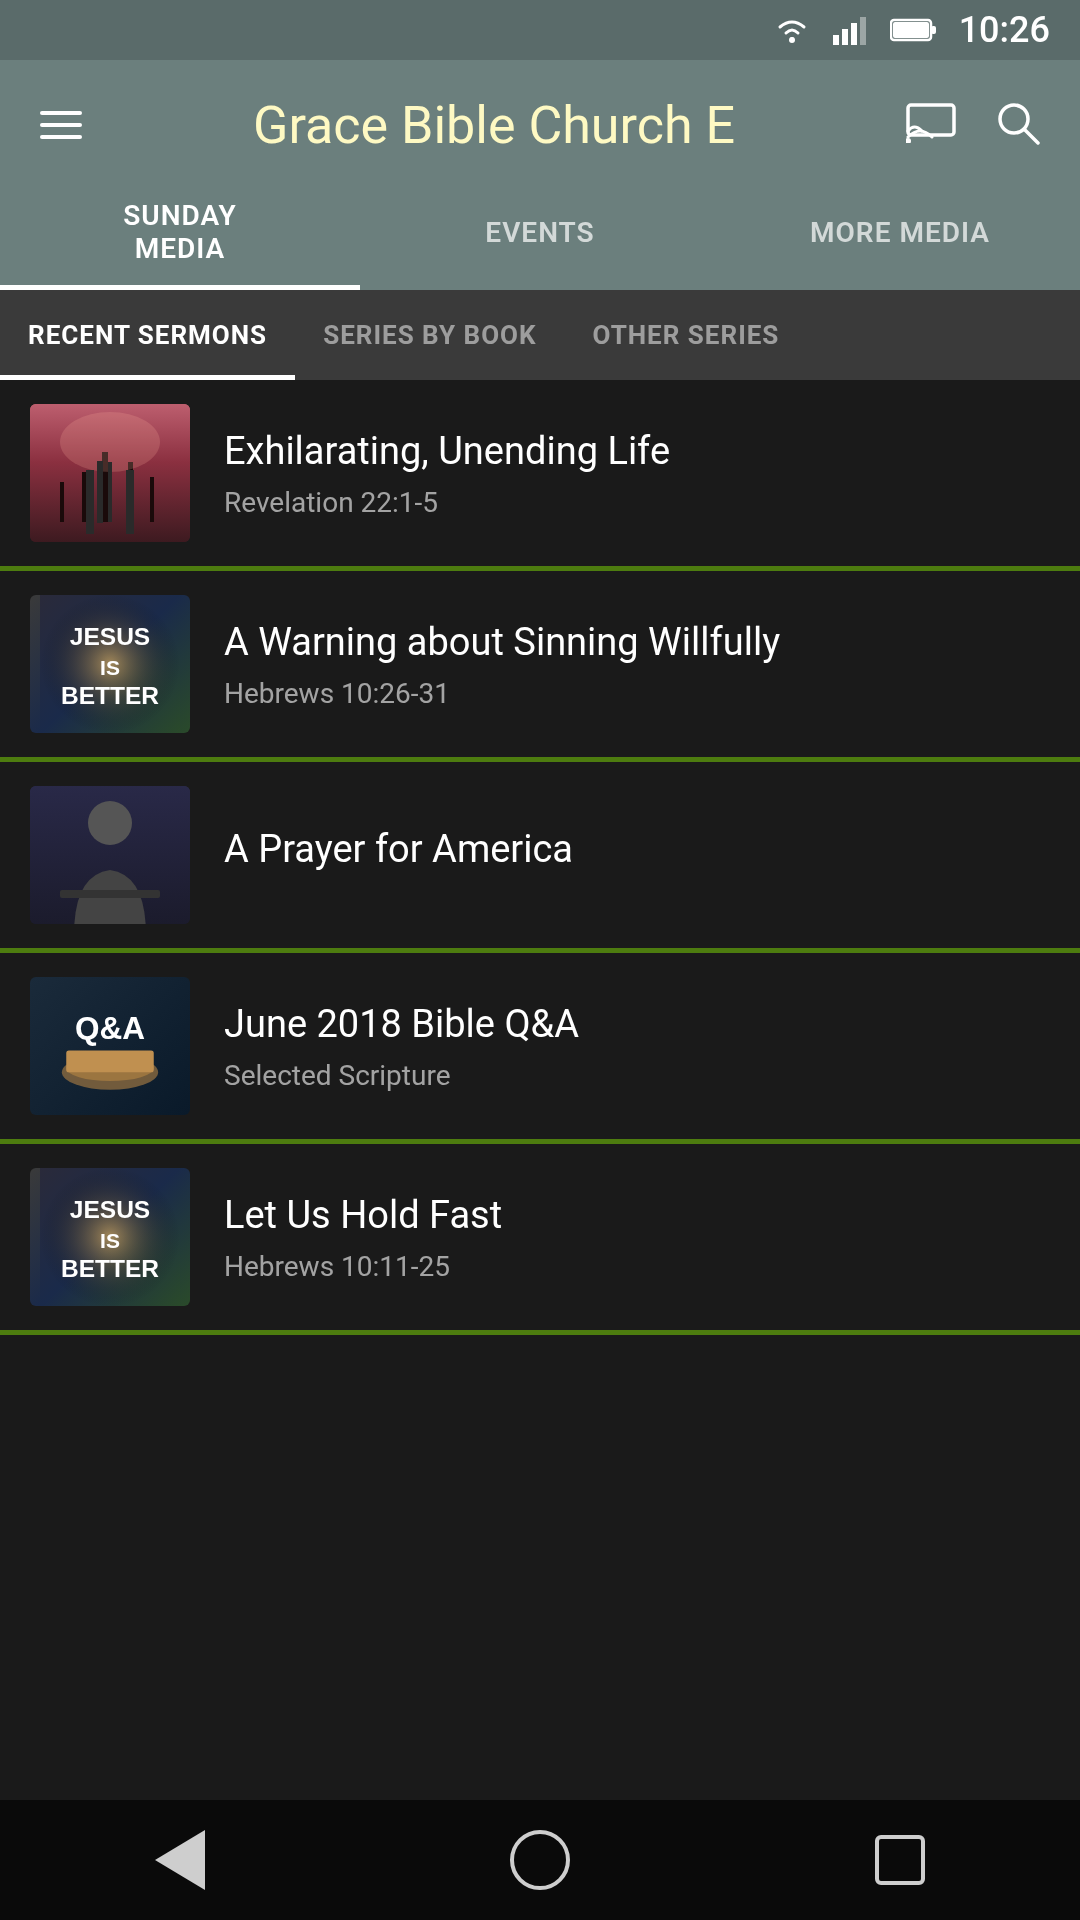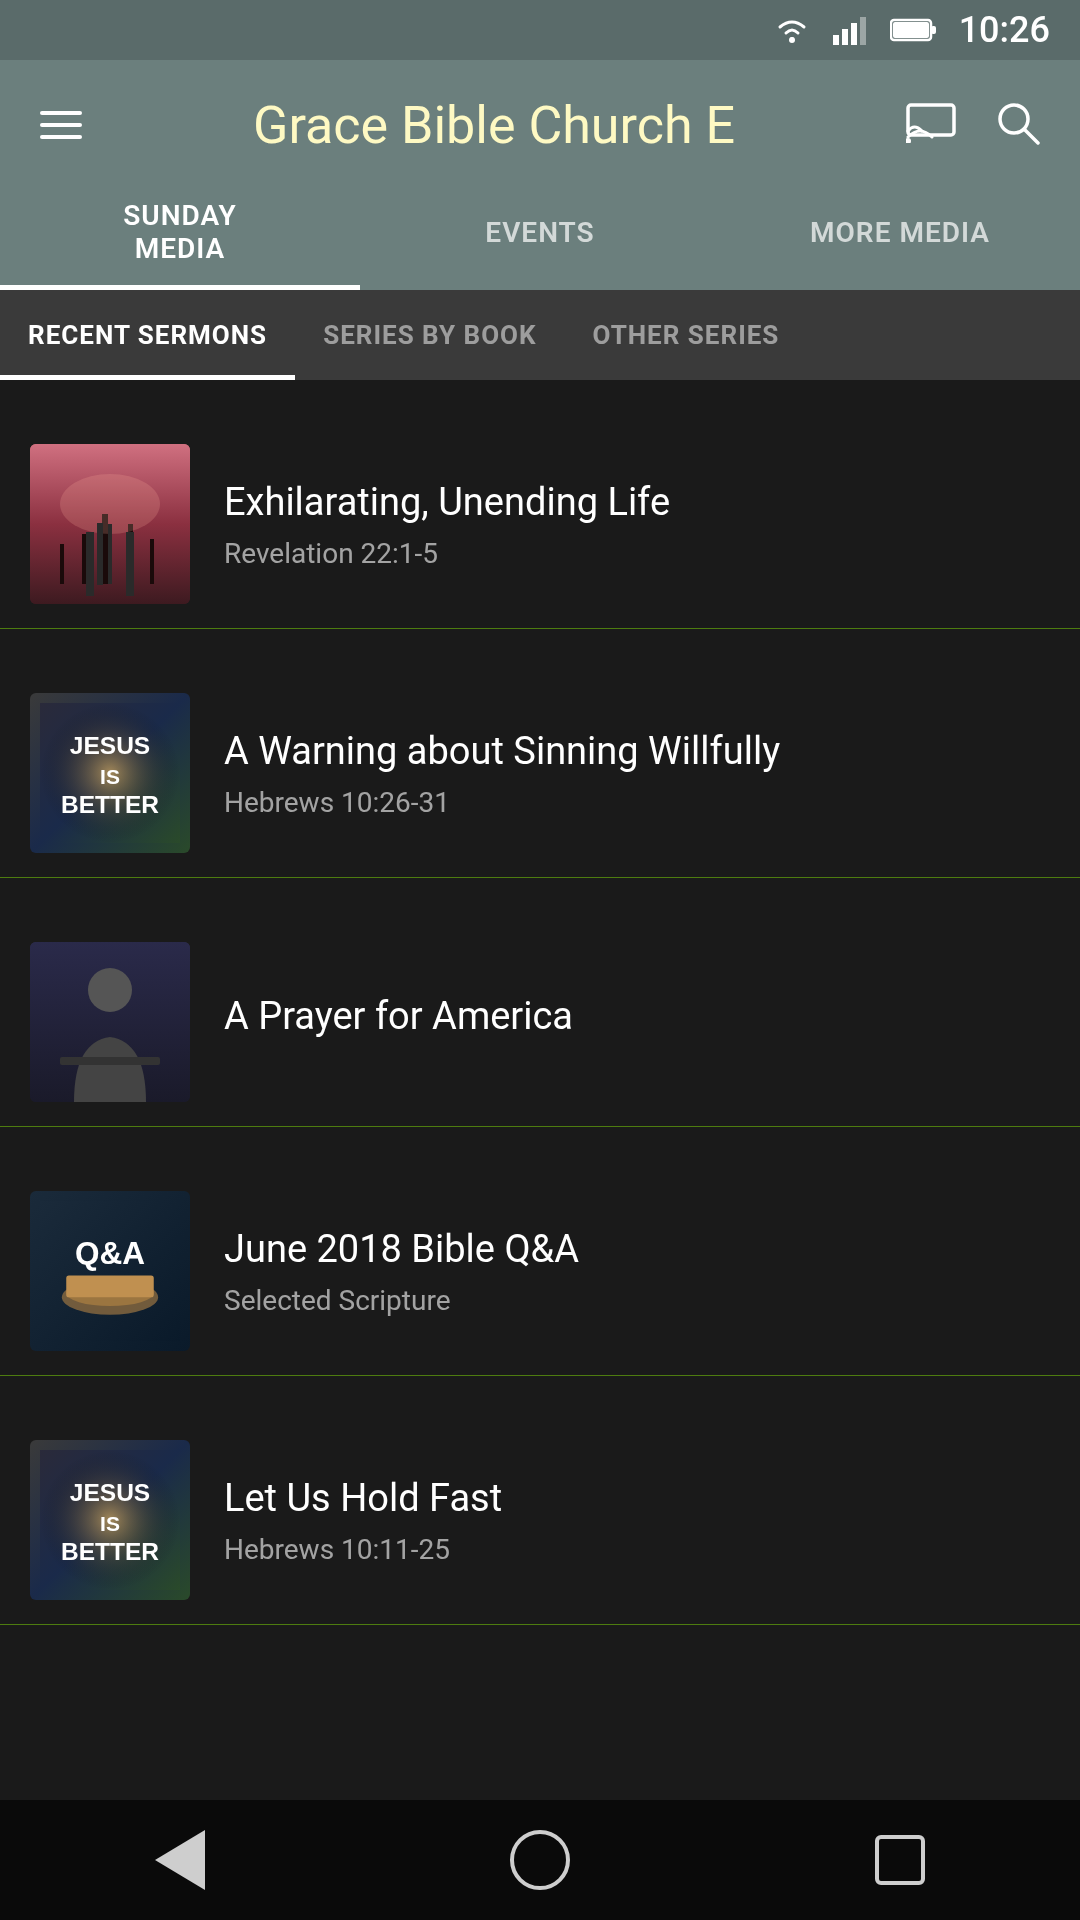--- a/index.html
+++ b/index.html
@@ -177,29 +177,28 @@
     
     .sermon-list {
       width: 100%;
       background: #1a1a1a;
     }
 
     .sermon-item {
       display: flex;
       align-items: center;
       padding: 24px 30px;
-      border-bottom: 1px solid #4d7c0f;
+      border-bottom: 5px solid #4d7c0f;
       cursor: pointer;
       min-height: 170px;
-      margin-top: 40px;
     }
 
     .sermon-thumb {
       width: 160px;
-      height: 160px;
+      height: 138px;
       border-radius: 6px;
       flex-shrink: 0;
       overflow: hidden;
       margin-right: 34px;
     }
 
     
     .thumb-1 {
       background: linear-gradient(to bottom, #c0606a 0%, #8b3040 40%, #3d1a20 100%);
       position: relative;

